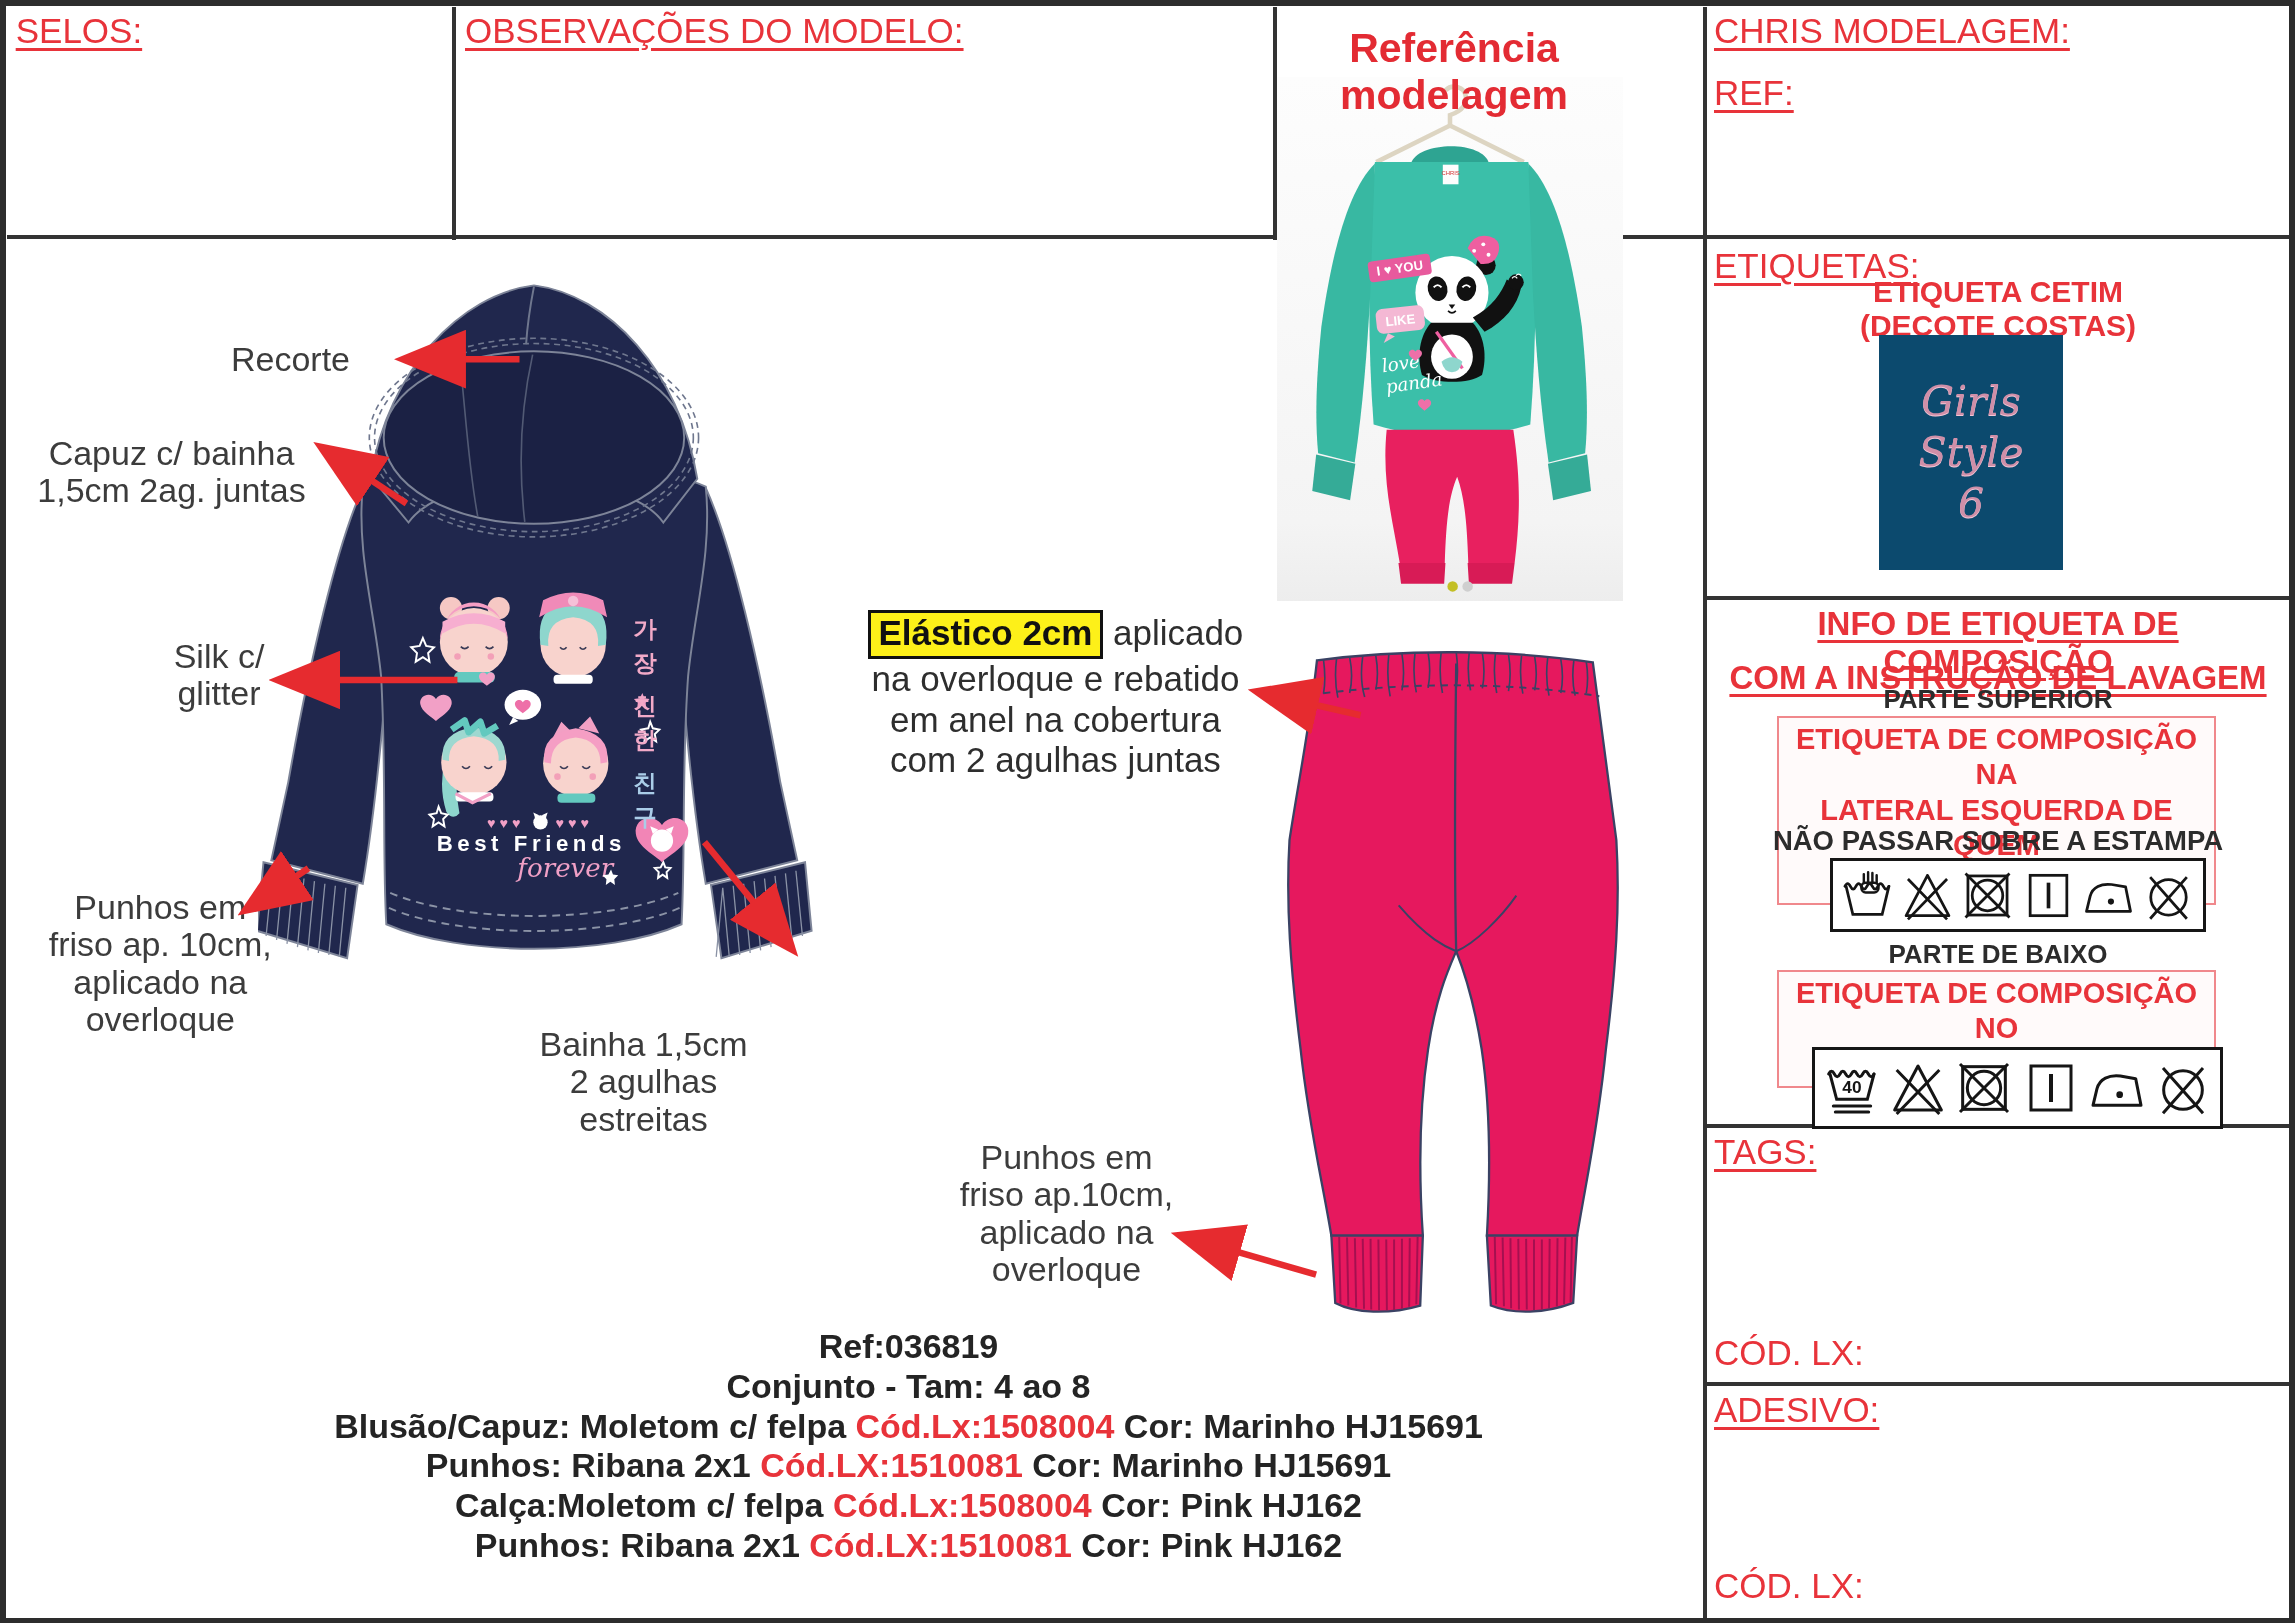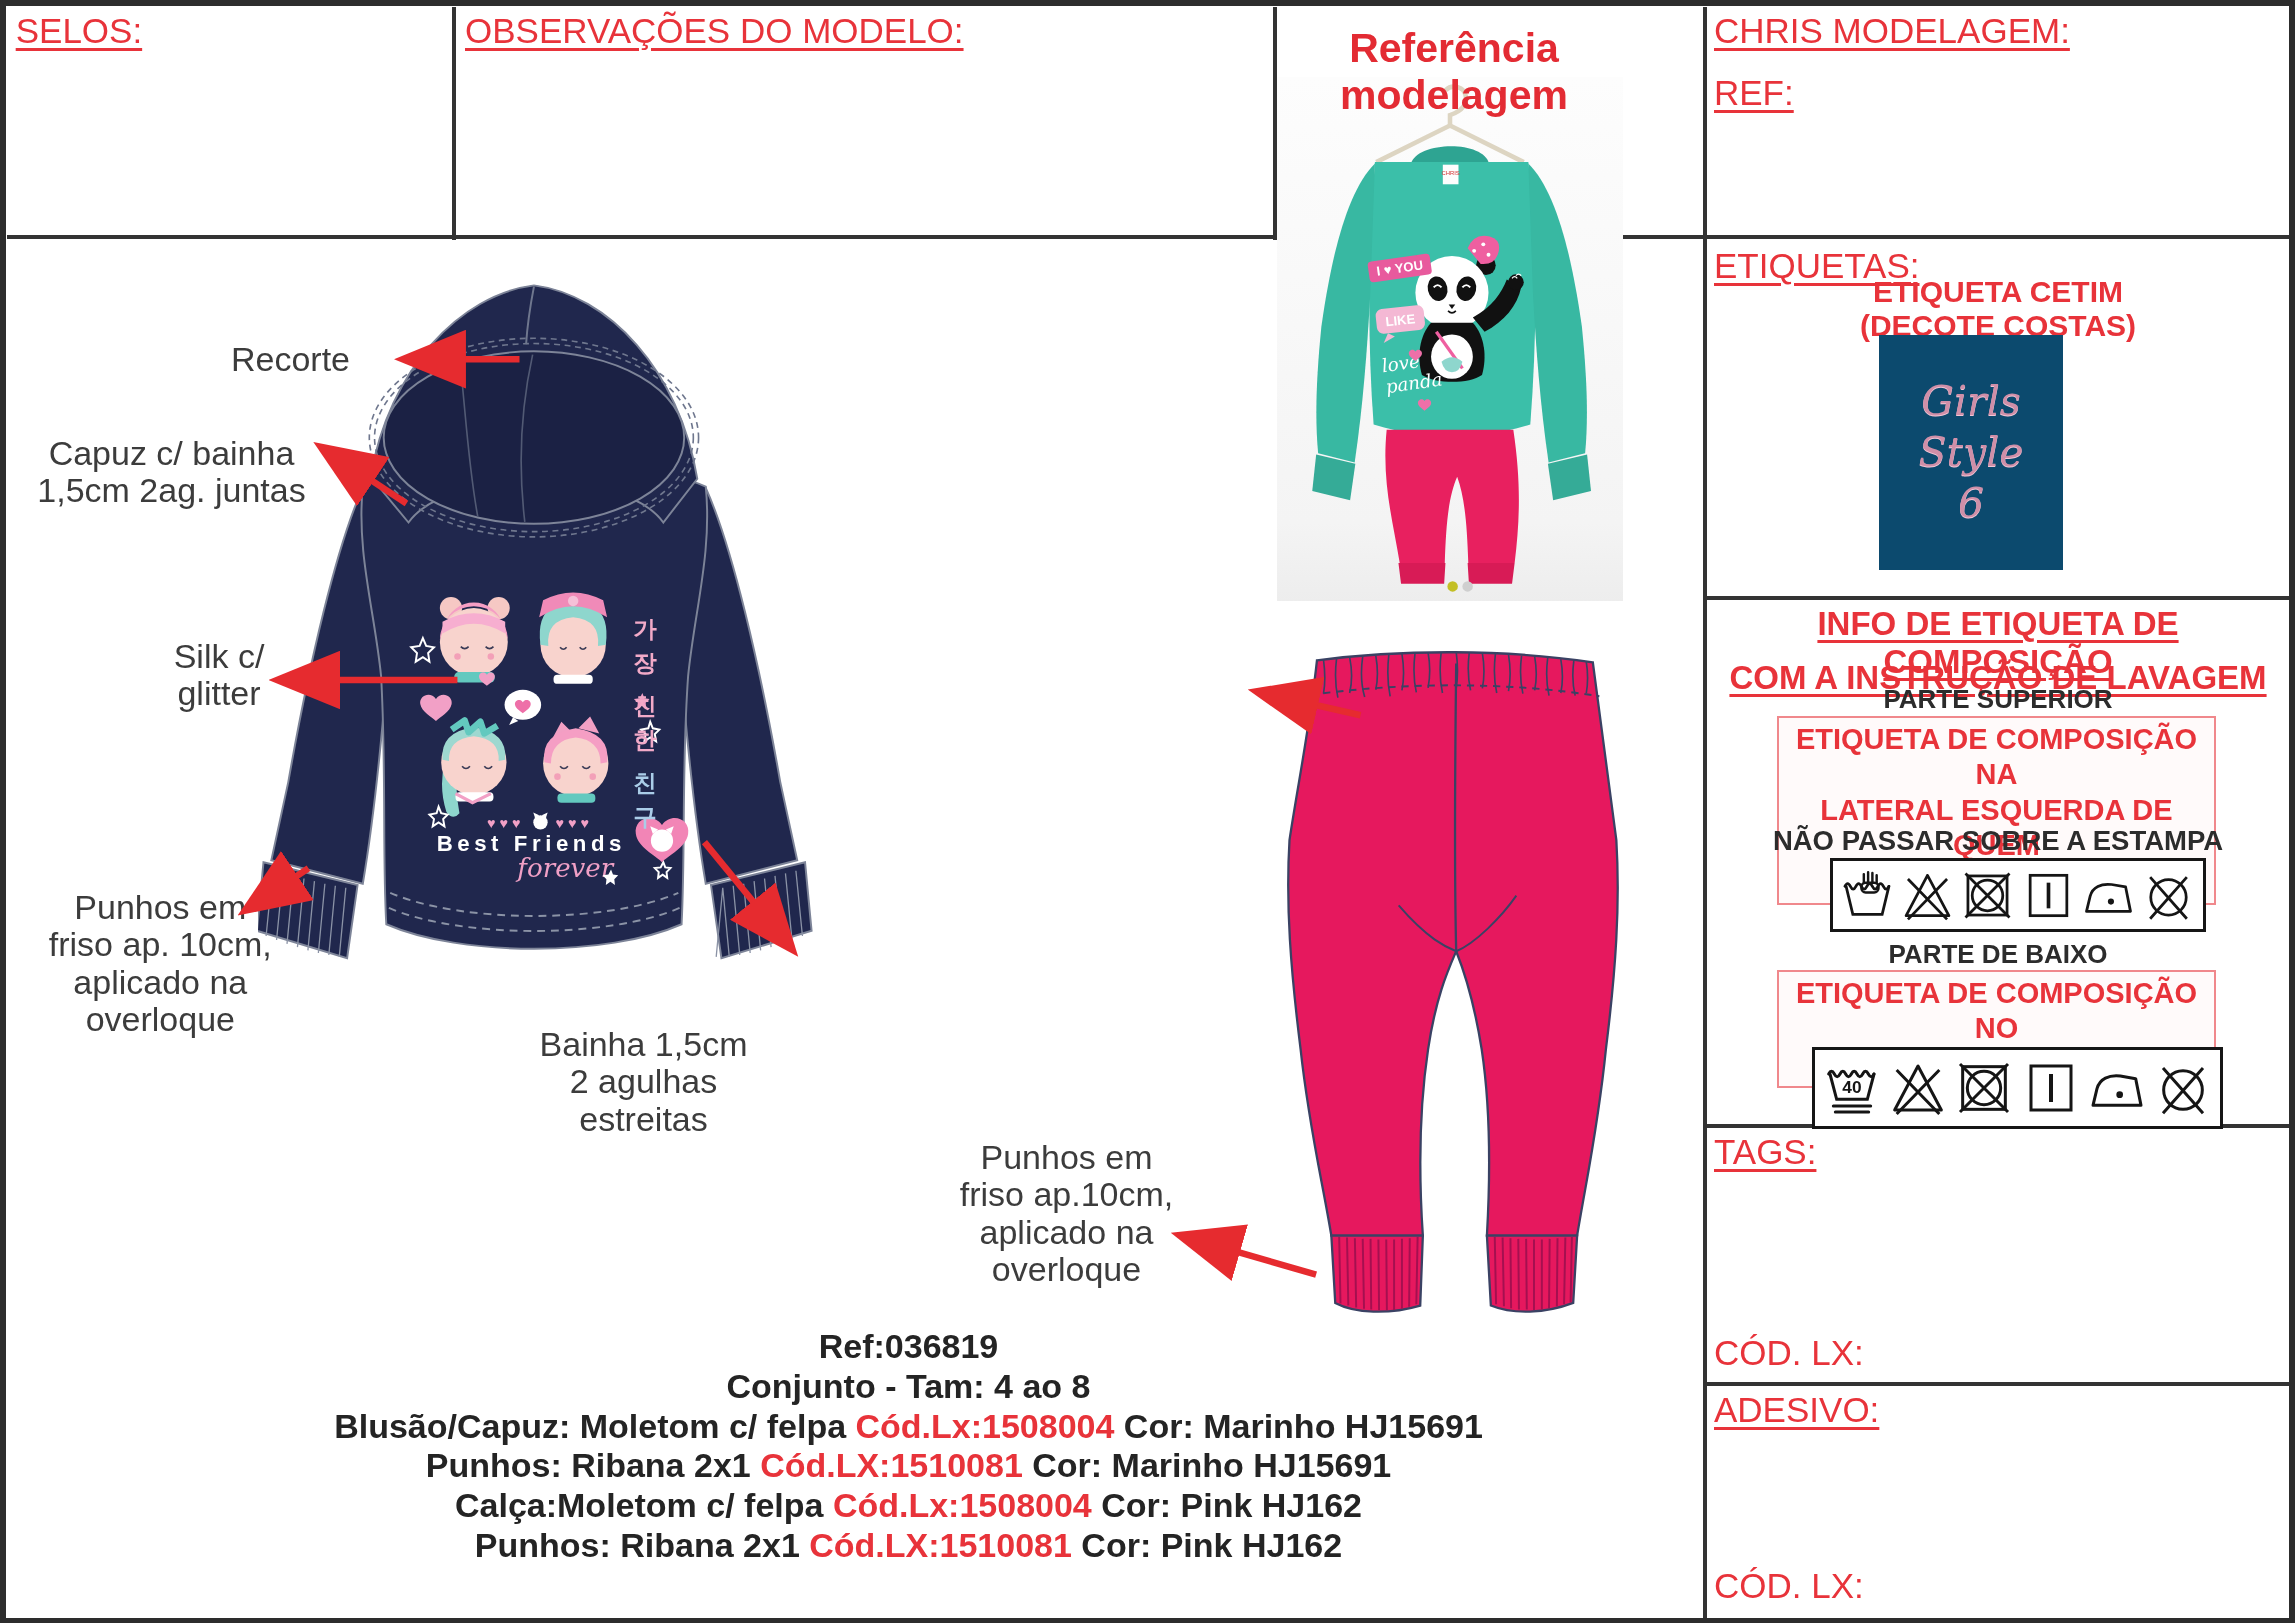--- a/index.html
+++ b/index.html
@@ -381,20 +381,28 @@
   <div class="ann" style="left:16.3px;top:889px;width:288px;">
     <div>Punhos em</div>
     <div>friso ap. 10cm,</div>
     <div>aplicado na</div>
     <div>overloque</div>
   </div>
   <div class="ann" style="left:503px;top:1026px;width:281px;">
     <div>Bainha 1,5cm</div>
     <div>2 agulhas estreitas</div>
   </div>
+  <div class="el-block">
+    <div>
+      <span class="el-chip">Elástico 2cm</span><span> aplicado</span>
+    </div>
+    <div>na overloque e rebatido</div>
+    <div>em anel na cobertura</div>
+    <div>com 2 agulhas juntas</div>
+  </div>
   <div class="ann" style="left:944px;top:1139px;width:245px;">
     <div>Punhos em</div>
     <div>friso ap.10cm,</div>
     <div>aplicado na</div>
     <div>overloque</div>
   </div>
 
   <svg class="overlay" width="2295" height="1624" viewBox="0 0 3512 2484">
     <defs>
       <marker id="ah" markerWidth="11" markerHeight="9" refX="9.5" refY="4.5" orient="auto">

